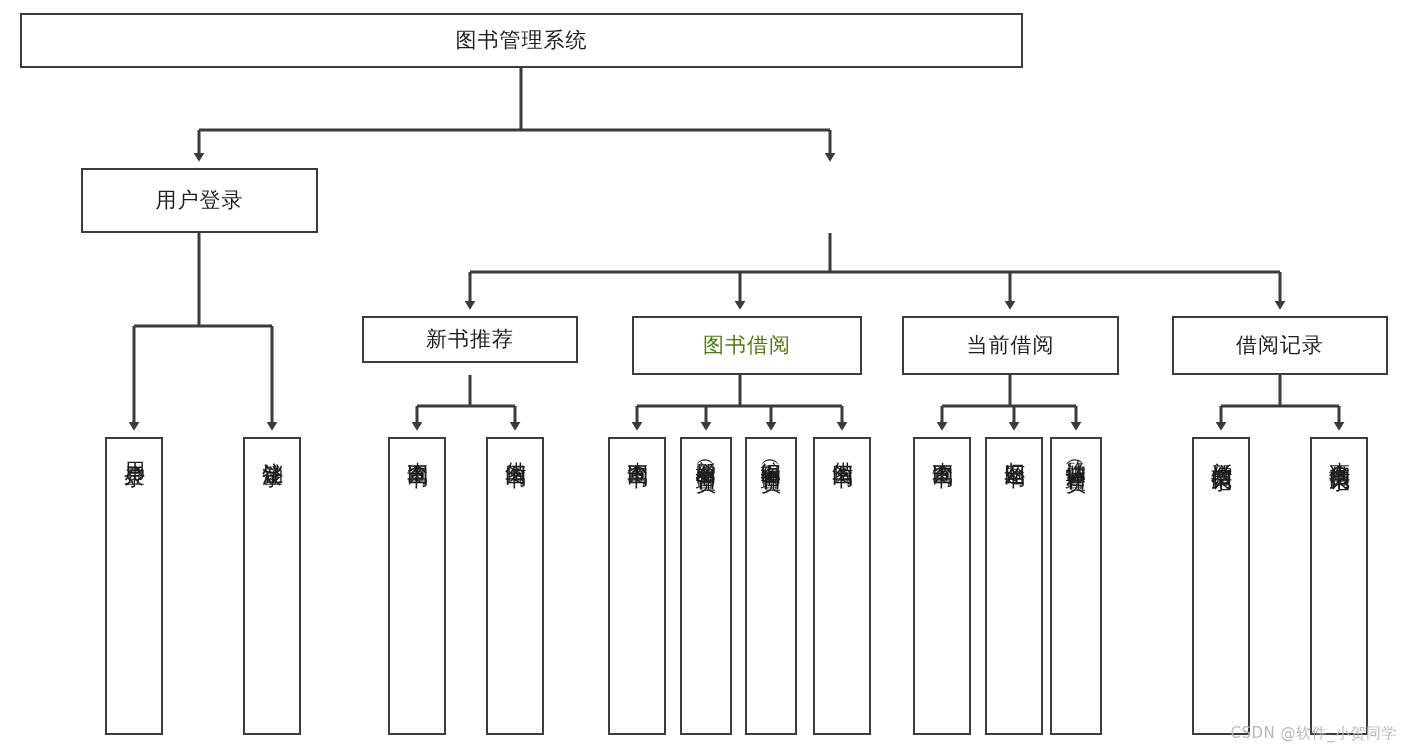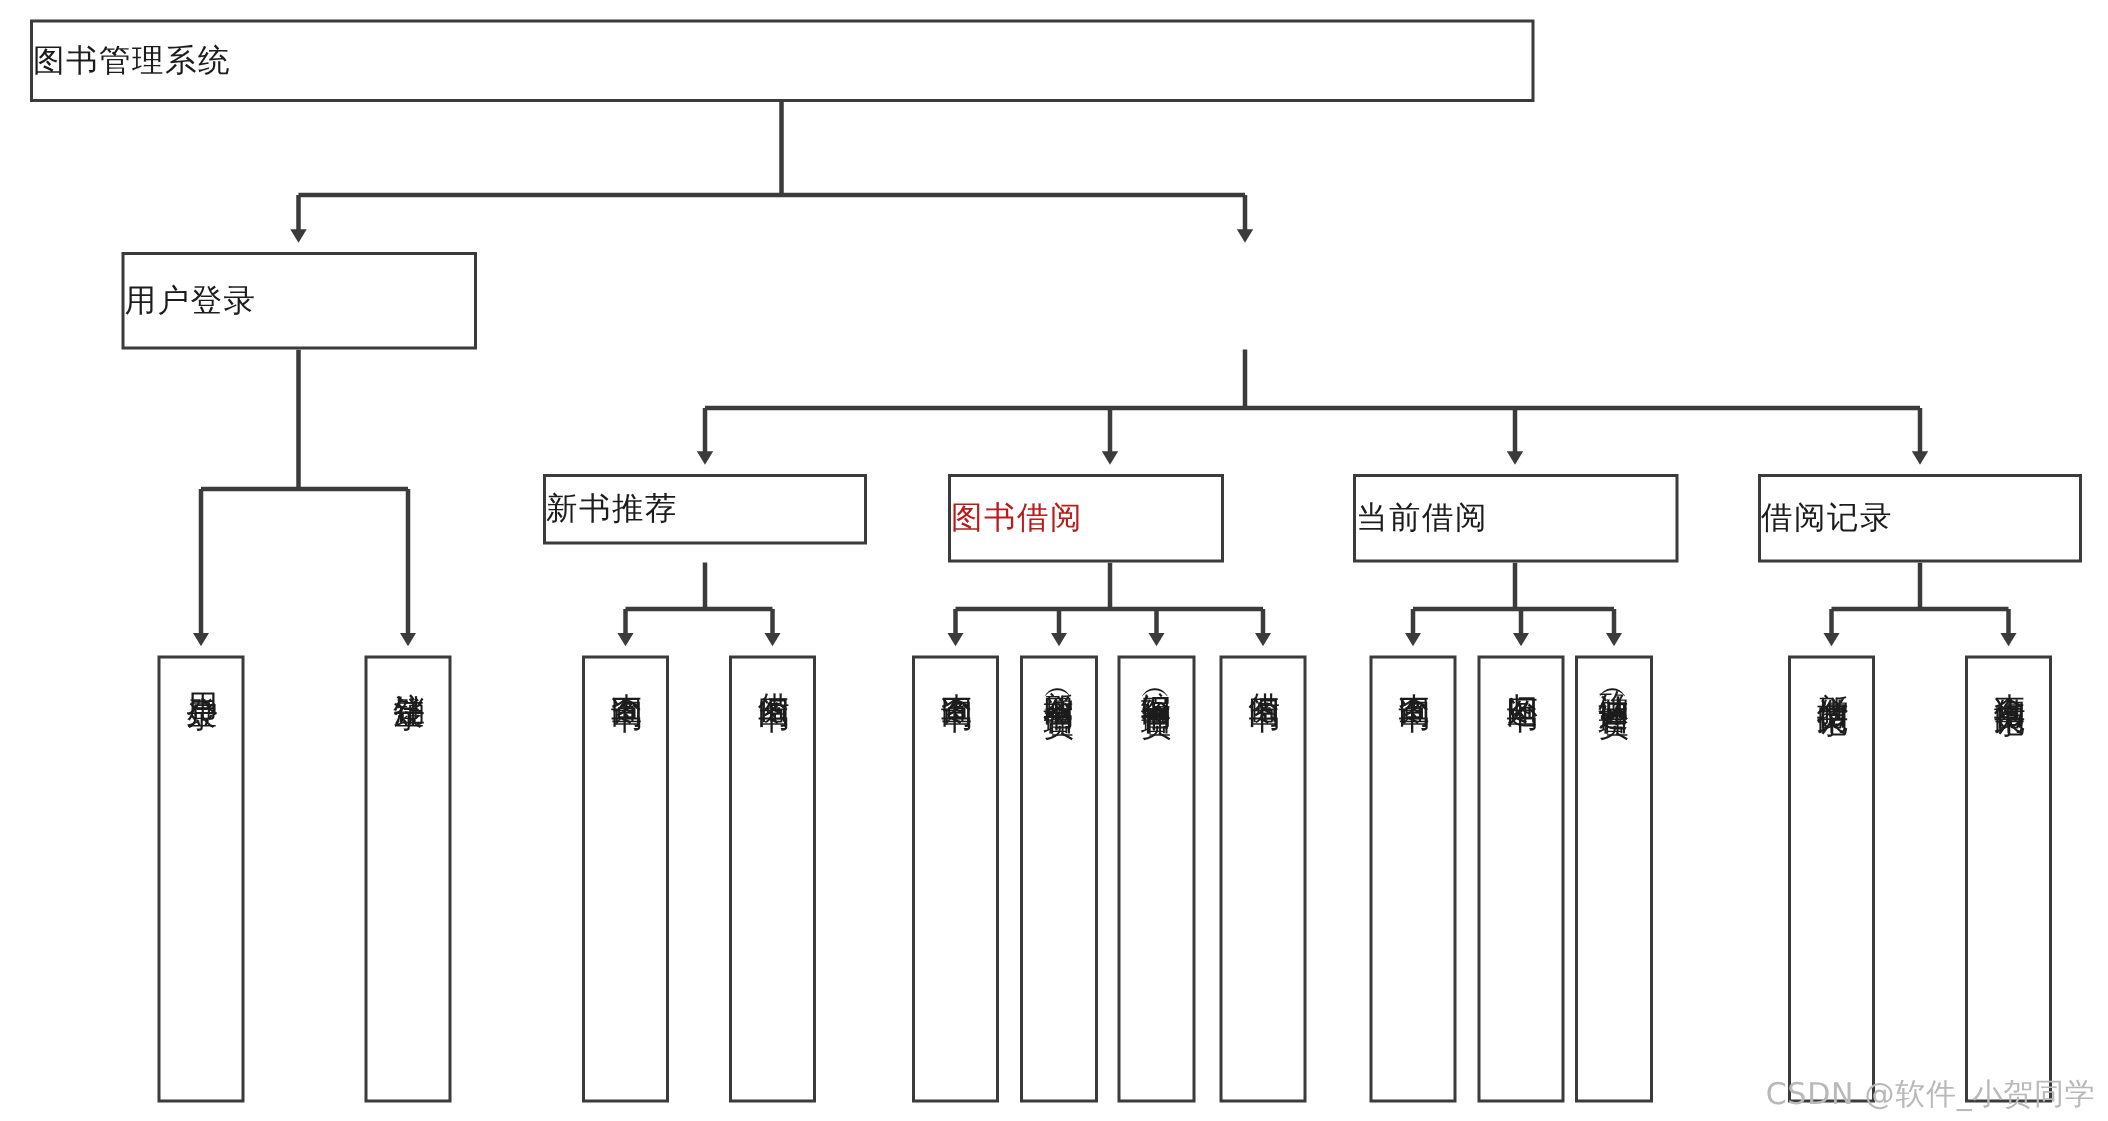--- a/index.html
+++ b/index.html
@@ -22,21 +22,21 @@
     width: 1405px;
     height: 747px;
   }
   .node {
     position: absolute;
     box-sizing: border-box;
     background: #ffffff;
     border: 2px solid #3b3b3b;
     display: flex;
     align-items: center;
-    justify-content: flex-start;
+    justify-content: center;
     color: #1c1c1c;
   }
   .node.horiz .node-label {
     font-size: 21px;
     line-height: 1.25;
     letter-spacing: 1px;
     white-space: nowrap;
   }
   .node.vert {
     align-items: flex-start;
@@ -51,21 +51,21 @@
     letter-spacing: 2px;
     white-space: nowrap;
   }
   .node.vert.tall .node-label {
     font-size: 20px;
   }
   #watermark {
     position: absolute;
     right: 8px;
     bottom: 4px;
-    font-size: 20px;
+    font-size: 15px;
     color: #b9b9b9;
     letter-spacing: 0.5px;
     white-space: nowrap;
     pointer-events: none;
   }
 </style>
 </head>
 <body>
 
 <div id="canvas" style="background: rgb(255, 255, 255);">
@@ -124,21 +124,21 @@
     <span class="node-label">图书管理系统</span>
   </div>
 
   <div class="node horiz" style="left: 81px; top: 168px; width: 237px; height: 65px; border-color: rgb(59, 59, 59); background: rgb(255, 255, 255); color: rgb(28, 28, 28);">
     <span class="node-label">用户登录</span>
   </div>
 
   <div class="node horiz" style="left: 362px; top: 316px; width: 216px; height: 47px; border-color: rgb(59, 59, 59); background: rgb(255, 255, 255); color: rgb(28, 28, 28);">
     <span class="node-label">新书推荐</span>
   </div>
-  <div class="node horiz" style="left: 632px; top: 316px; width: 184px; height: 59px; border-color: rgb(59, 59, 59); background: rgb(255, 255, 255); color: #b91c1c;">
+  <div class="node horiz" style="left: 632px; top: 316px; width: 230px; height: 59px; border-color: rgb(59, 59, 59); background: rgb(255, 255, 255); color: #4d7c0f;">
     <span class="node-label">图书借阅</span>
   </div>
   <div class="node horiz" style="left: 1172px; top: 316px; width: 216px; height: 59px; border-color: rgb(59, 59, 59); background: rgb(255, 255, 255); color: rgb(28, 28, 28);">
     <span class="node-label">借阅记录</span>
   </div>
   <div class="node horiz" style="left: 902px; top: 316px; width: 217px; height: 59px; border-color: rgb(59, 59, 59); background: rgb(255, 255, 255); color: rgb(28, 28, 28);">
     <span class="node-label">当前借阅</span>
   </div>
 
   <div class="node vert" style="left: 105px; top: 437px; width: 58px; height: 298px; border-color: rgb(59, 59, 59); background: rgb(255, 255, 255); color: rgb(28, 28, 28);">

